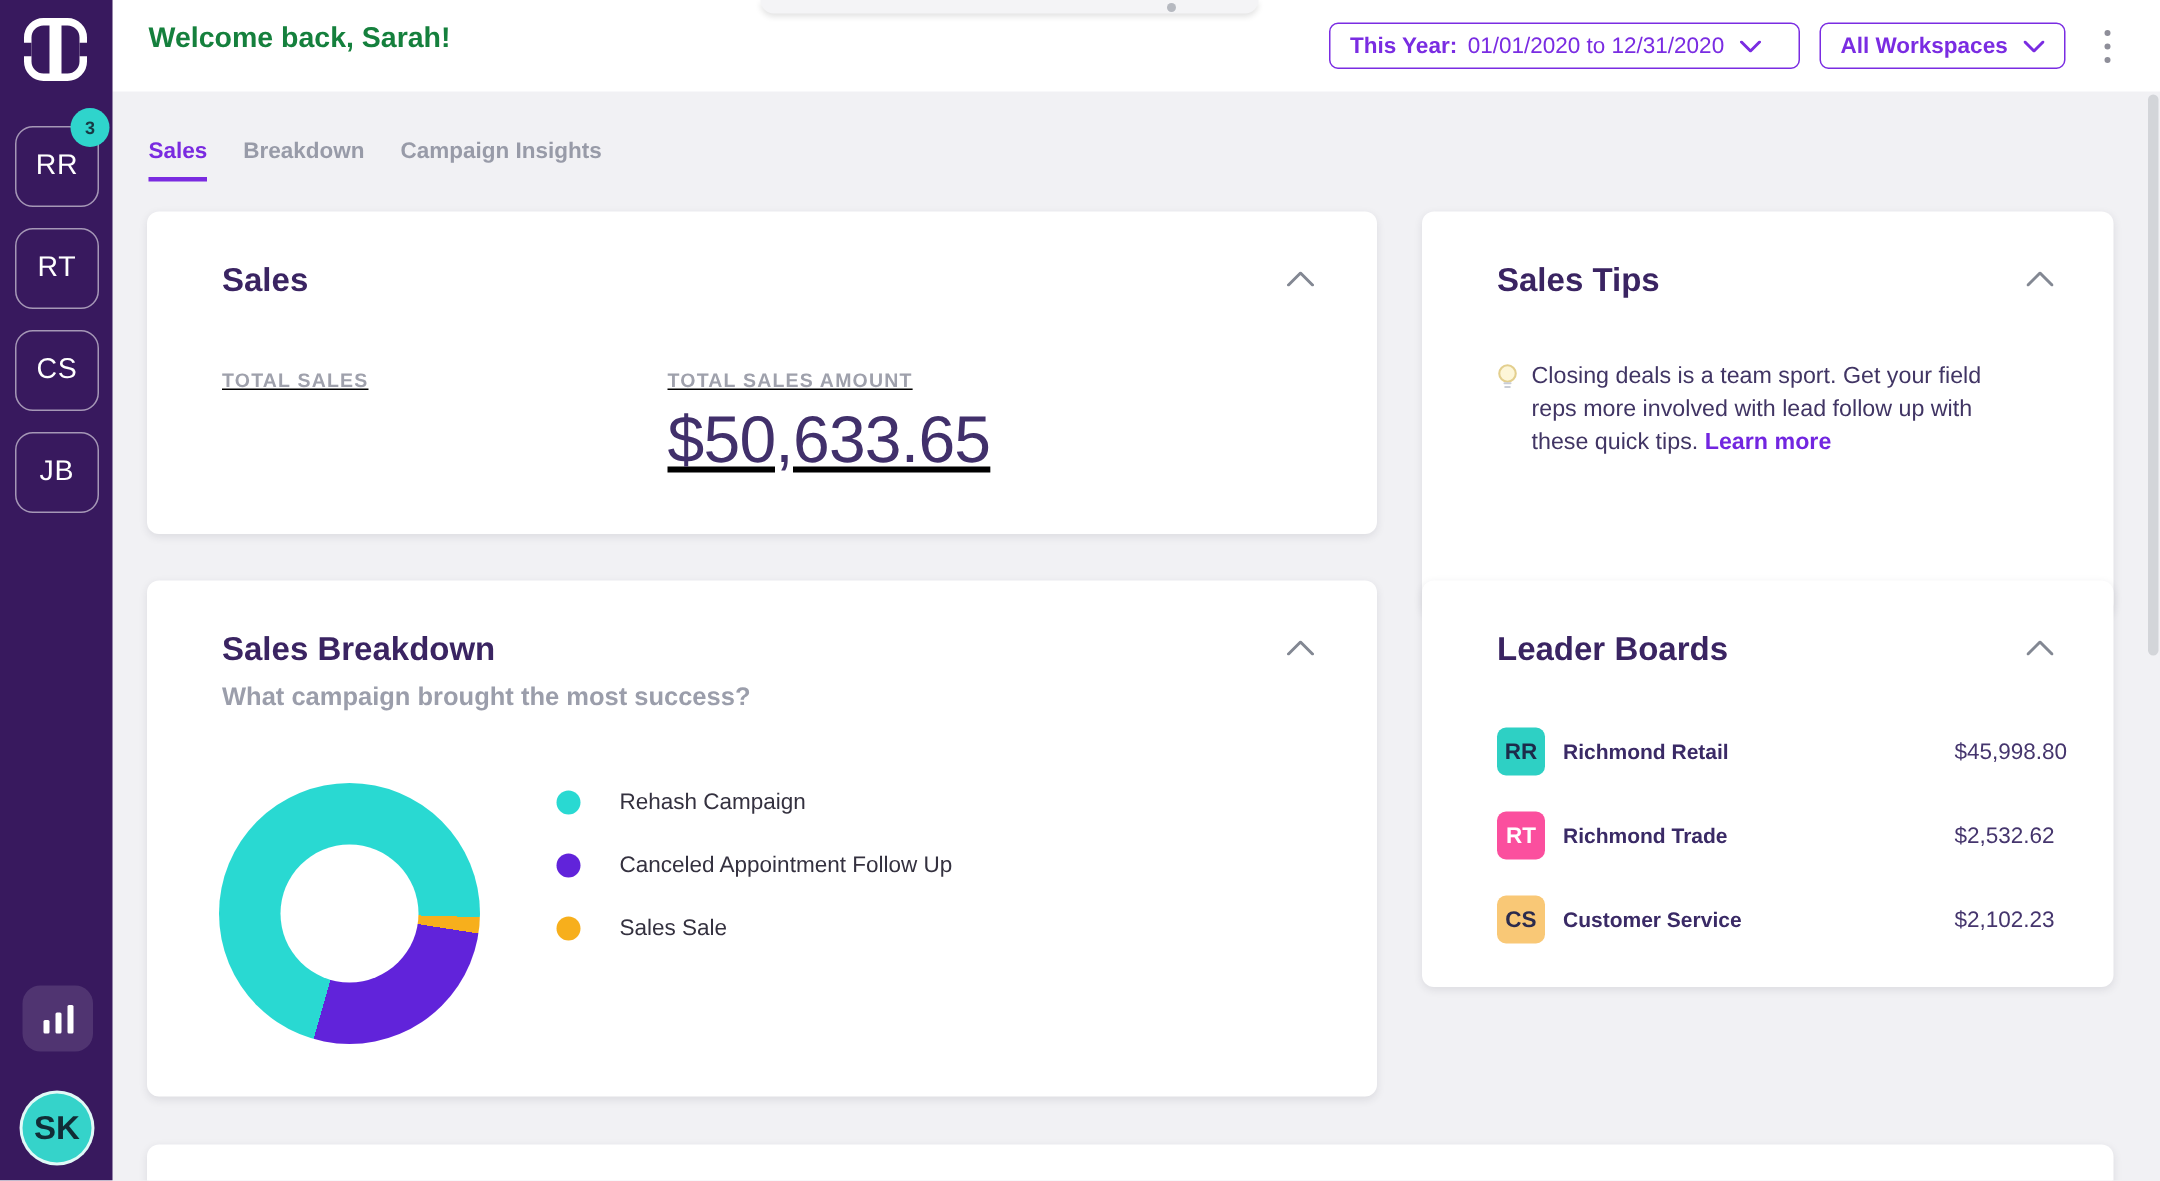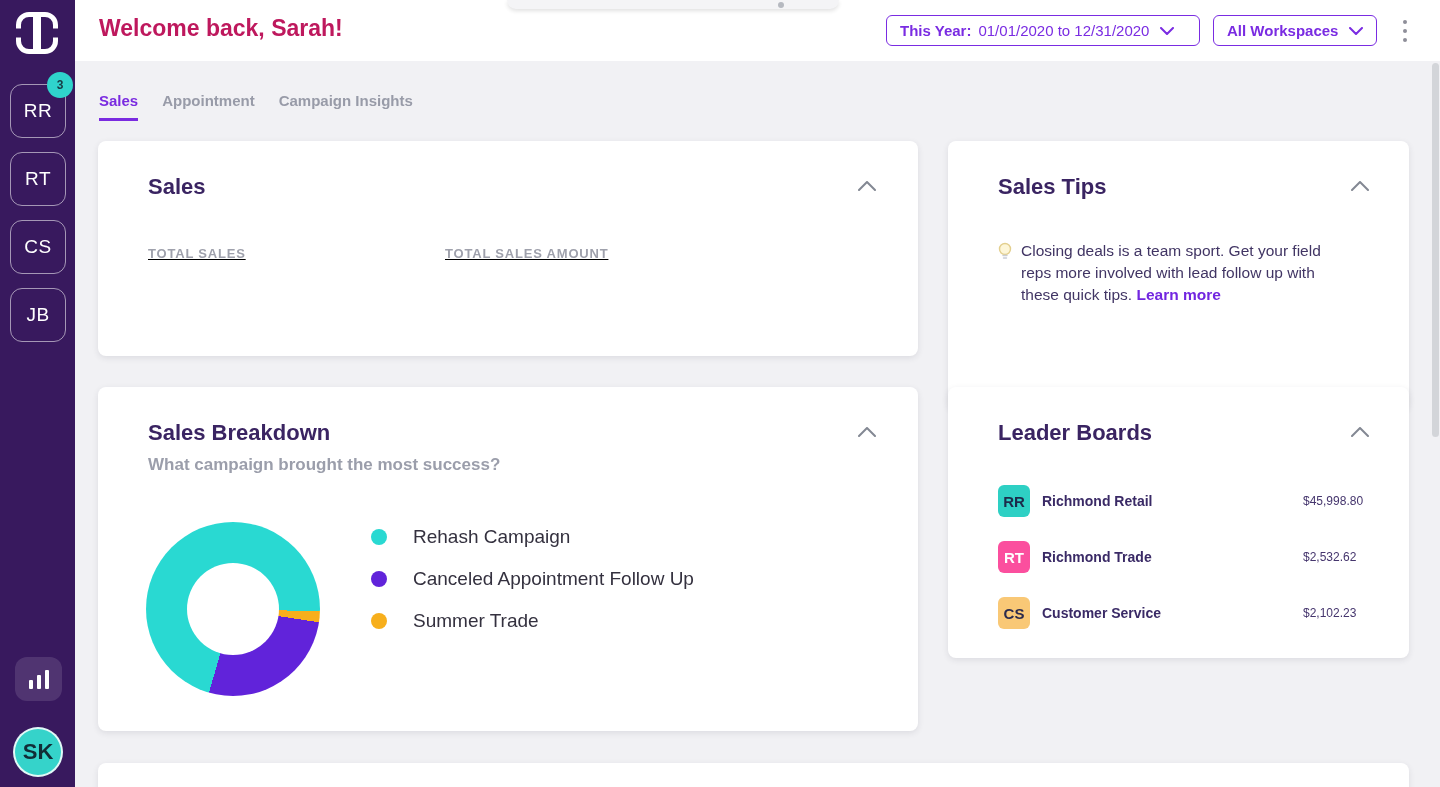--- a/index.html
+++ b/index.html
@@ -22,21 +22,21 @@
   .chart-btn { position:absolute; left:15px; top:657px; width:47px; height:44px; border-radius:12px;
                background:rgba(255,255,255,.12); display:flex; align-items:flex-end; justify-content:center;
                gap:4px; padding-bottom:12px; cursor:pointer; }
   .chart-btn i { display:block; width:4px; background:#ffffff; border-radius:1px; }
   .avatar { position:absolute; left:13px; top:727px; width:50px; height:50px; border-radius:50%;
             background:#35d3ca; border:2px solid rgba(255,255,255,.85); color:#112c36;
             font-size:22px; font-weight:600; display:flex; align-items:center; justify-content:center; cursor:pointer; }
 
   
   .header { position:absolute; left:75px; top:0; width:1365px; height:61px; background:#ffffff; z-index:4; }
-  .page-title { position:absolute; left:24px; top:15px; font-size:23px; font-weight:600; color:#be185d; }
+  .page-title { position:absolute; left:24px; top:15px; font-size:19px; font-weight:600; color:#15803d; }
   .toast { position:absolute; left:432px; top:0; width:332px; height:9px; background:#f4f4f6;
            border-radius:0 0 10px 10px; box-shadow:0 2px 4px rgba(0,0,0,.12); }
   .toast .dot { position:absolute; right:55px; top:2px; width:6px; height:6px; border-radius:50%; background:#b6b9c0; }
   .pill { position:absolute; top:15px; height:31px; border:1.5px solid #7a2ce2; border-radius:6px; background:#ffffff;
           display:flex; align-items:center; padding:0 13px; gap:7px; font-size:15px; color:#7a2ce2; cursor:pointer; }
   .pill .b { font-weight:bold; }
   .pill-date { left:811px; width:314px; }
   .pill-ws { left:1138px; }
   .kebab { position:absolute; left:1322px; top:20px; width:16px; height:22px; display:flex; flex-direction:column;
            align-items:center; justify-content:space-between; cursor:pointer; }
@@ -66,27 +66,27 @@
   .tip-row { position:absolute; left:50px; top:99px; width:345px; display:flex; gap:9px; }
   .tip-text { font-size:15.5px; line-height:22px; color:#413564; font-weight:500; }
   .tip-link { color:#7226e0; font-weight:bold; cursor:pointer; text-decoration:none; }
 
   .subtitle { position:absolute; left:50px; top:68px; font-size:17px; font-weight:600; color:#9b9eab; }
   .donut { position:absolute; left:48px; top:135px; width:174px; height:174px; border-radius:50%; }
   .donut .hole { position:absolute; left:50%; top:50%; transform:translate(-50%,-50%);
                  width:92px; height:92px; border-radius:50%; background:#ffffff; }
   .legend-item { position:absolute; left:273px; display:flex; align-items:center; gap:26px; }
   .legend-dot { width:16px; height:16px; border-radius:50%; flex:none; }
-  .legend-lbl { font-size:19px; color:#34313f; font-weight:500; }
+  .legend-lbl { font-size:15px; color:#34313f; font-weight:500; }
 
   .lb-row { position:absolute; left:50px; width:365px; height:32px; display:flex; align-items:center; cursor:pointer; }
   .lb-badge { width:32px; height:32px; border-radius:6px; font-size:15px; font-weight:bold;
               display:flex; align-items:center; justify-content:center; flex:none; }
   .lb-name { margin-left:12px; font-size:14px; font-weight:bold; color:#3a2a66; }
-  .lb-amt { position:absolute; left:305px; font-size:12px; color:#45356d; }
+  .lb-amt { position:absolute; left:305px; font-size:15px; color:#45356d; }
 
   .scroll-thumb { position:absolute; left:1357px; top:2px; width:7px; height:374px; background:#d3d5d9; border-radius:4px; cursor:pointer; }
 </style>
 </head>
 <body>
 
 <div class="sidebar">
   <div class="logo">
     <span class="bar"></span>
     <span class="notch l"></span>
@@ -137,34 +137,35 @@
       <i></i>
       <i></i>
       <i></i>
     </div>
 </div>
 
 <div class="content">
 
   <div class="tabs">
     <div class="tab active">Sales</div>
-    <div class="tab">Appointment</div>
+    <div class="tab">Breakdown</div>
     <div class="tab">Campaign Insights</div>
   </div>
 
   <div class="card card-sales">
     <div class="card-title">Sales</div>
     <svg class="collapse" style="left:760px" viewBox="0 0 18 10">
         <polyline points="1,9 9,1 17,9" fill="none" stroke="#838893" stroke-width="2" stroke-linecap="round" stroke-linejoin="round"></polyline>
       </svg>
     <div class="stat stat-1">
       <div class="lbl">TOTAL SALES</div>
     </div>
     <div class="stat stat-2">
       <div class="lbl">TOTAL SALES AMOUNT</div>
+      <div class="val">$50,633.65</div>
     </div>
   </div>
 
   <div class="card card-tips">
     <div class="card-title">Sales Tips</div>
     <svg class="collapse" style="left:403px" viewBox="0 0 18 10">
         <polyline points="1,9 9,1 17,9" fill="none" stroke="#838893" stroke-width="2" stroke-linecap="round" stroke-linejoin="round"></polyline>
       </svg>
     <div class="tip-row">
       <svg width="14" height="20" viewBox="0 0 14 20" style="flex:none; margin-top:2px">
@@ -189,21 +190,21 @@
     <div class="legend-item" style="top:139px">
       <span class="legend-dot" style="background: rgb(41, 217, 210);"></span>
       <span class="legend-lbl">Rehash Campaign</span>
     </div>
     <div class="legend-item" style="top:181px">
       <span class="legend-dot" style="background: rgb(97, 35, 218);"></span>
       <span class="legend-lbl">Canceled Appointment Follow Up</span>
     </div>
     <div class="legend-item" style="top:223px">
       <span class="legend-dot" style="background: rgb(247, 175, 28);"></span>
-      <span class="legend-lbl">Summer Trade</span>
+      <span class="legend-lbl">Sales Sale</span>
     </div>
   </div>
 
   <div class="card card-leader">
     <div class="card-title">Leader Boards</div>
     <svg class="collapse" style="left:403px" viewBox="0 0 18 10">
         <polyline points="1,9 9,1 17,9" fill="none" stroke="#838893" stroke-width="2" stroke-linecap="round" stroke-linejoin="round"></polyline>
       </svg>
     <div class="lb-row" style="top:98px">
       <div class="lb-badge" style="background: rgb(46, 208, 196); color: rgb(28, 43, 74);">RR</div>

